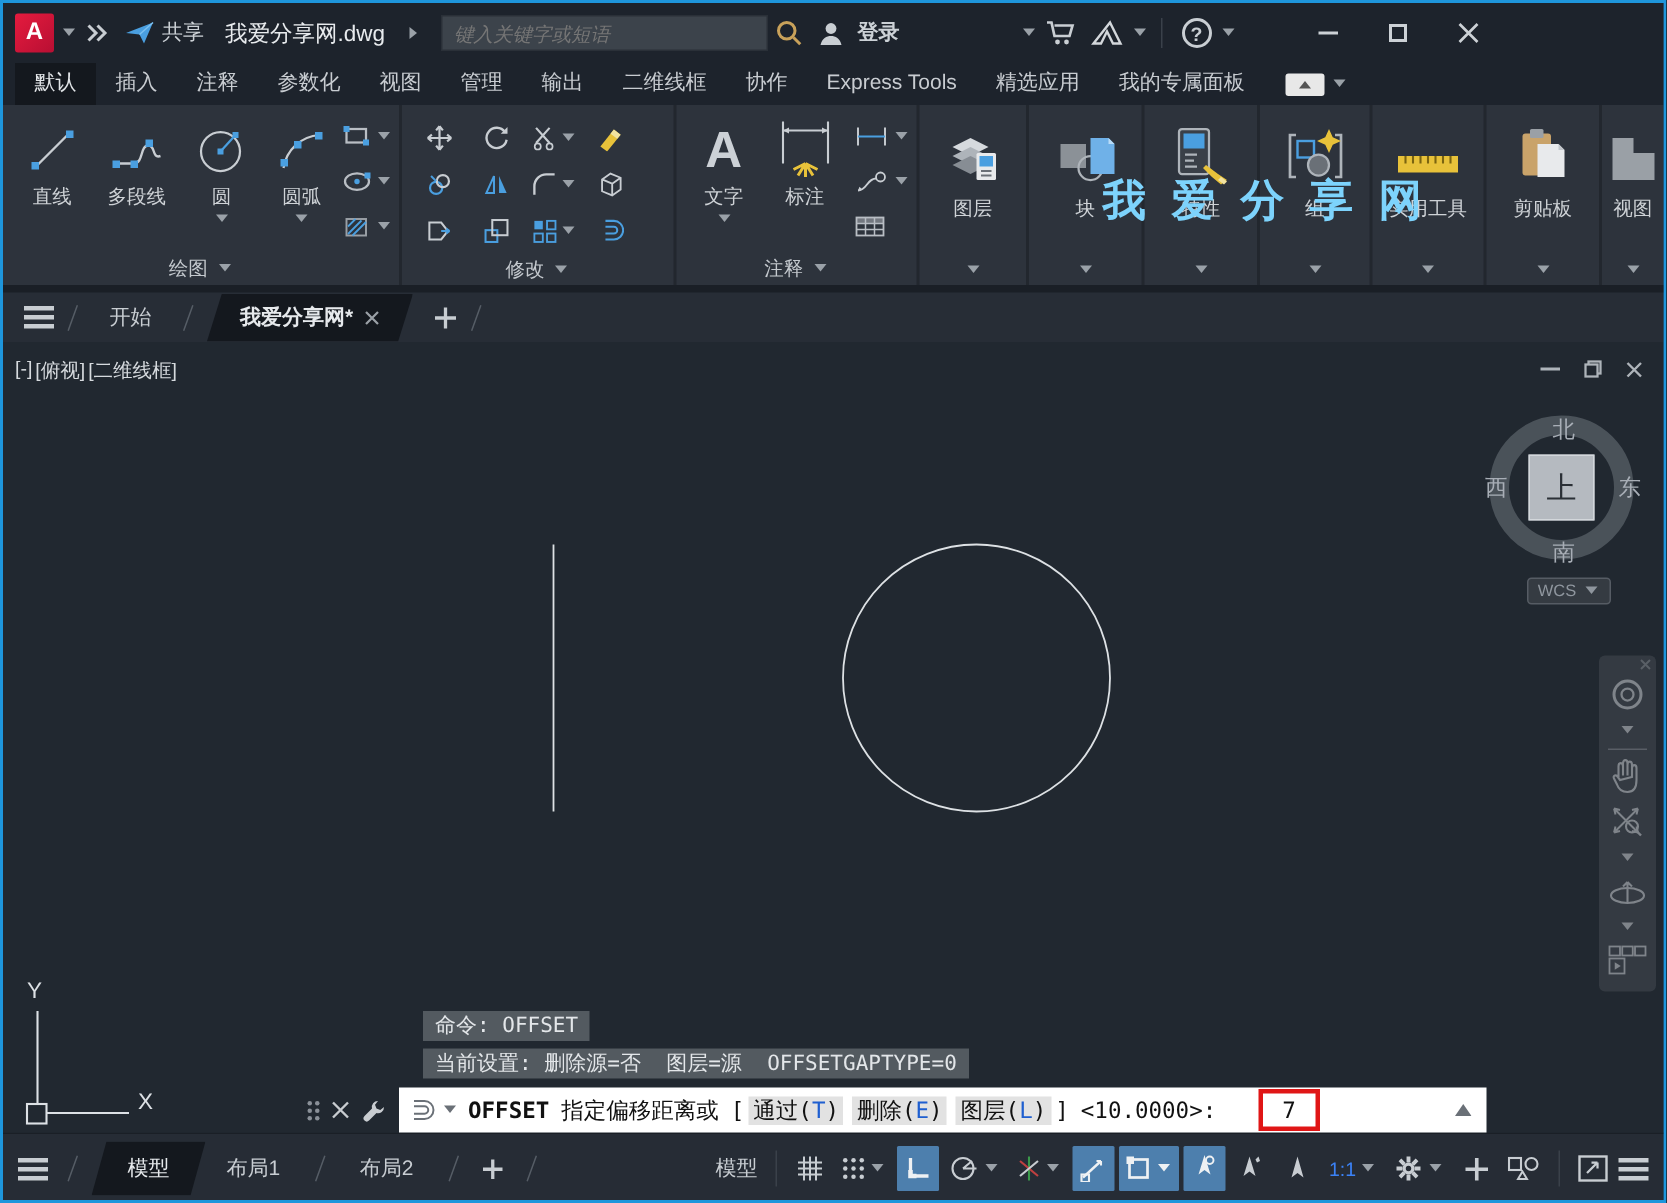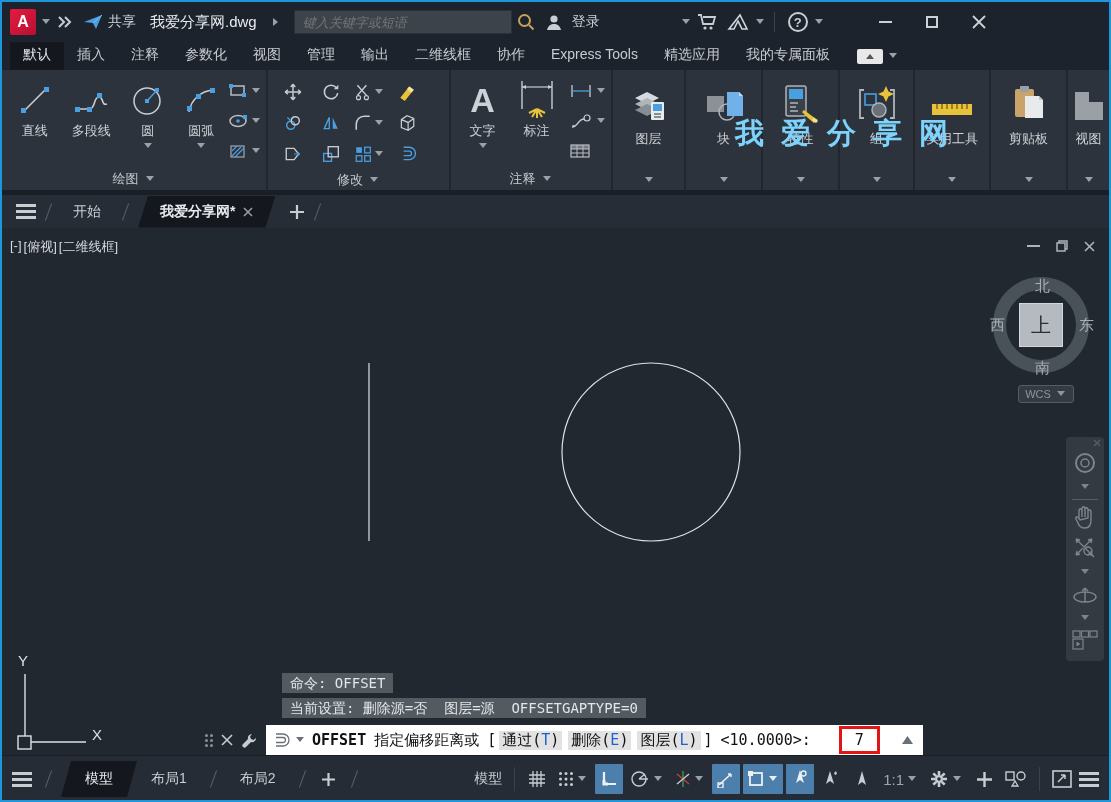--- a/index.html
+++ b/index.html
@@ -8,21 +8,21 @@
   .window { position:relative; width:1111px; height:802px; border:2px solid #1e96dc; background:#212830; overflow:hidden; }
 
   
   .titlebar { height:40px; background:#1d232c; display:flex; align-items:center; padding:0 8px; color:#ccd1d6; font-size:14px; }
   .alogo { width:26px; height:26px; background:linear-gradient(135deg,#e51b3e,#b80f33); color:#fff; font-weight:bold; font-size:16px; display:flex; align-items:center; justify-content:center; border-radius:2px; margin-right:4px; }
   .cd { width:0; height:0; border:4px solid transparent; border-top:5px solid #9aa1a8; display:inline-block; margin:3px 2px 0 2px; }
   .cu { width:0; height:0; border:4px solid transparent; border-bottom:5px solid #555; display:inline-block; margin:0 2px 3px 2px; }
   .tb-ic { display:inline-flex; align-items:center; justify-content:center; margin:0 5px; }
   .filename { color:#e8ebee; font-size:15px; margin:0 10px 0 14px; }
   .searchbox { width:218px; height:24px; background:#3c434b; border:1px solid #2a3038; color:#9aa1a8; font-style:italic; font-size:13px; padding:0 8px; margin-left:10px; }
-  .signin { margin:11px 4px; }
+  .signin { margin:11px 4px;font-weight:bold; }
   .win-btns { display:flex; align-items:center; gap:34px; margin-left:54px; margin-right:6px; }
   .minbar { width:13px; height:2px; background:#ccd1d6; display:inline-block; }
   .maxbox { width:12px; height:12px; border:2px solid #ccd1d6; display:inline-block; }
   .vline { width:1px; height:20px; background:#3a414a; margin:0 8px; }
 
   
   .ribbon-tabs { height:28px; background:#1d232c; display:flex; align-items:stretch; padding-left:8px; color:#c8ccd1; font-size:14px; }
   .rtab { padding:4px 13px 0 13px; cursor:default; }
   .rtab.active { background:#14181e; color:#e2e5e8; }
   .rib-collapse { display:flex; align-items:center; margin-left:14px; gap:4px; }
@@ -73,21 +73,21 @@
   
   .ucs { position:absolute; left:8px; top:424px; width:110px; height:100px; color:#dde1e5; }
   .ucs span { position:absolute; font-size:15px; }
 
   
   .chiprow { position:absolute; left:280px; font-family:"DejaVu Sans Mono", monospace; font-size:14px; color:#e3e6e9; }
   .chip-bg { background:rgba(88,94,101,0.92); padding:2px 8px; white-space:pre; }
   .cmdrow { position:absolute; left:203px; top:497px; display:flex; align-items:center; gap:8px; }
   .dots3 { display:grid; grid-template-columns:repeat(2,3px); gap:2px; }
   .dots3 i { width:3px; height:3px; background:#8a9098; border-radius:50%; }
-  .cmdbar { width:657px; height:30px; background:#ffffff; display:flex; align-items:center; font-family:"DejaVu Sans Mono", monospace; font-size:15px; color:#111; padding-left:6px; }
+  .cmdbar { width:725px; height:30px; background:#ffffff; display:flex; align-items:center; font-family:"DejaVu Sans Mono", monospace; font-size:15px; color:#111; padding-left:6px; }
   .cmdbar .opt { background:#e2e2e2; padding:0 3px; margin:0 3px; white-space:pre; }
   .cmdbar .key { color:#1f5fd0; }
   .redbox { width:41px; height:28px; border:3px solid #e01616; display:flex; align-items:center; justify-content:center; margin-left:28px; }
   .cmd-upcaret { margin-left:auto; margin-right:10px; }
 
   
   .statusbar { height:47px; background:#262c35; border-top:1px solid #1a1f26; display:flex; align-items:center; padding:0 10px; color:#c8cdd2; font-size:14px; }
   .stab { padding:9px 14px; }
   .stab.active { background:#14181e; clip-path:polygon(10px 0,100% 0,calc(100% - 10px) 100%,0 100%); padding:9px 24px; color:#e6e9ec; }
   .sb-right { margin-left:auto; display:flex; align-items:center; gap:3px; }
@@ -736,21 +736,21 @@
             <path d="M9 2l4 13-4-3-4 3z" fill="#c8cdd2"></path>
             <path d="M13 4l2-2 1 3-2 1z" fill="#c8cdd2"></path>
           </svg>
       </span>
       <span class="sb-btn">
         <svg width="18" height="20" viewBox="0 0 18 20">
             <path d="M9 2l4 14-4-3-4 3z" fill="#c8cdd2"></path>
           </svg>
       </span>
       <span class="sb-btn">
-        <span style="color:#a3a3a3;font-size:15px">1:1</span>
+        <span style="color:#3b82f6;font-size:13px">1:1</span>
         <i class="cd"></i>
       </span>
       <span class="sb-btn">
         <svg width="20" height="20" viewBox="0 0 20 20">
             <circle cx="10" cy="10" r="4" fill="#c8cdd2"></circle>
             <circle cx="10" cy="10" r="1.8" fill="#262c35"></circle>
             <g stroke="#c8cdd2" stroke-width="2.6">
               <path d="M10 2v4M10 14v4M2 10h4M14 10h4M4.3 4.3l2.9 2.9M12.8 12.8l2.9 2.9M15.7 4.3l-2.9 2.9M7.2 12.8l-2.9 2.9"></path>
             </g>
           </svg>

